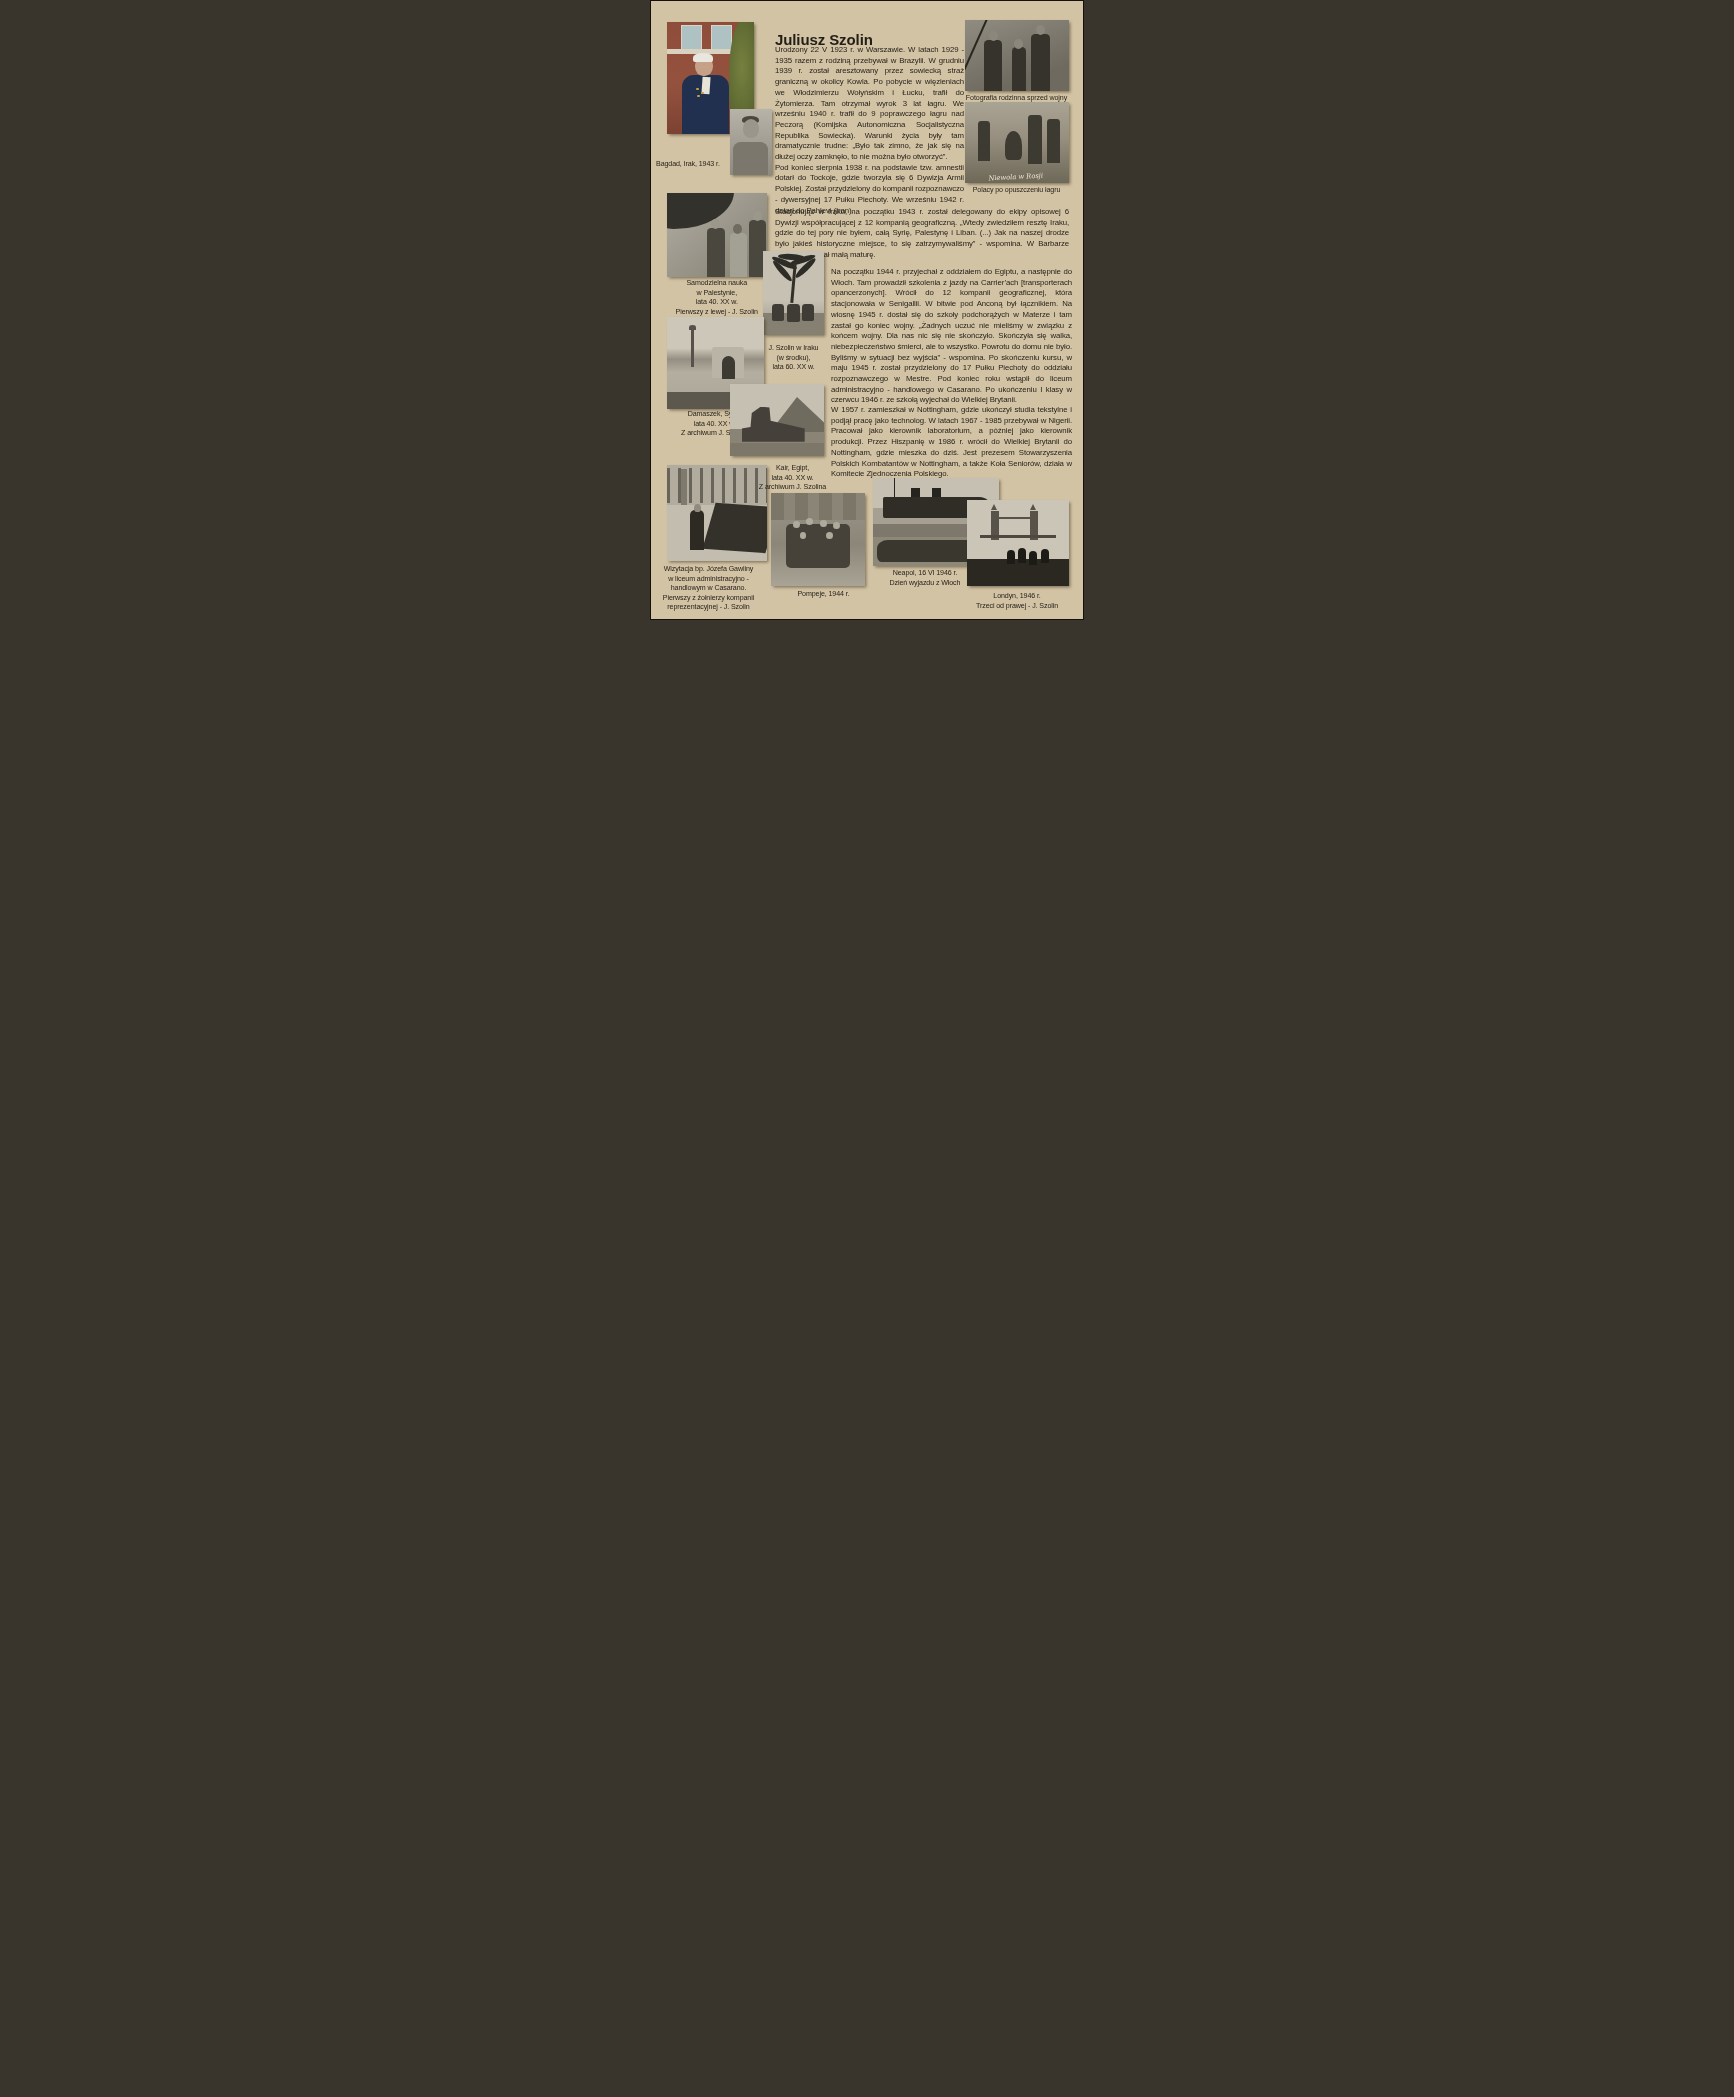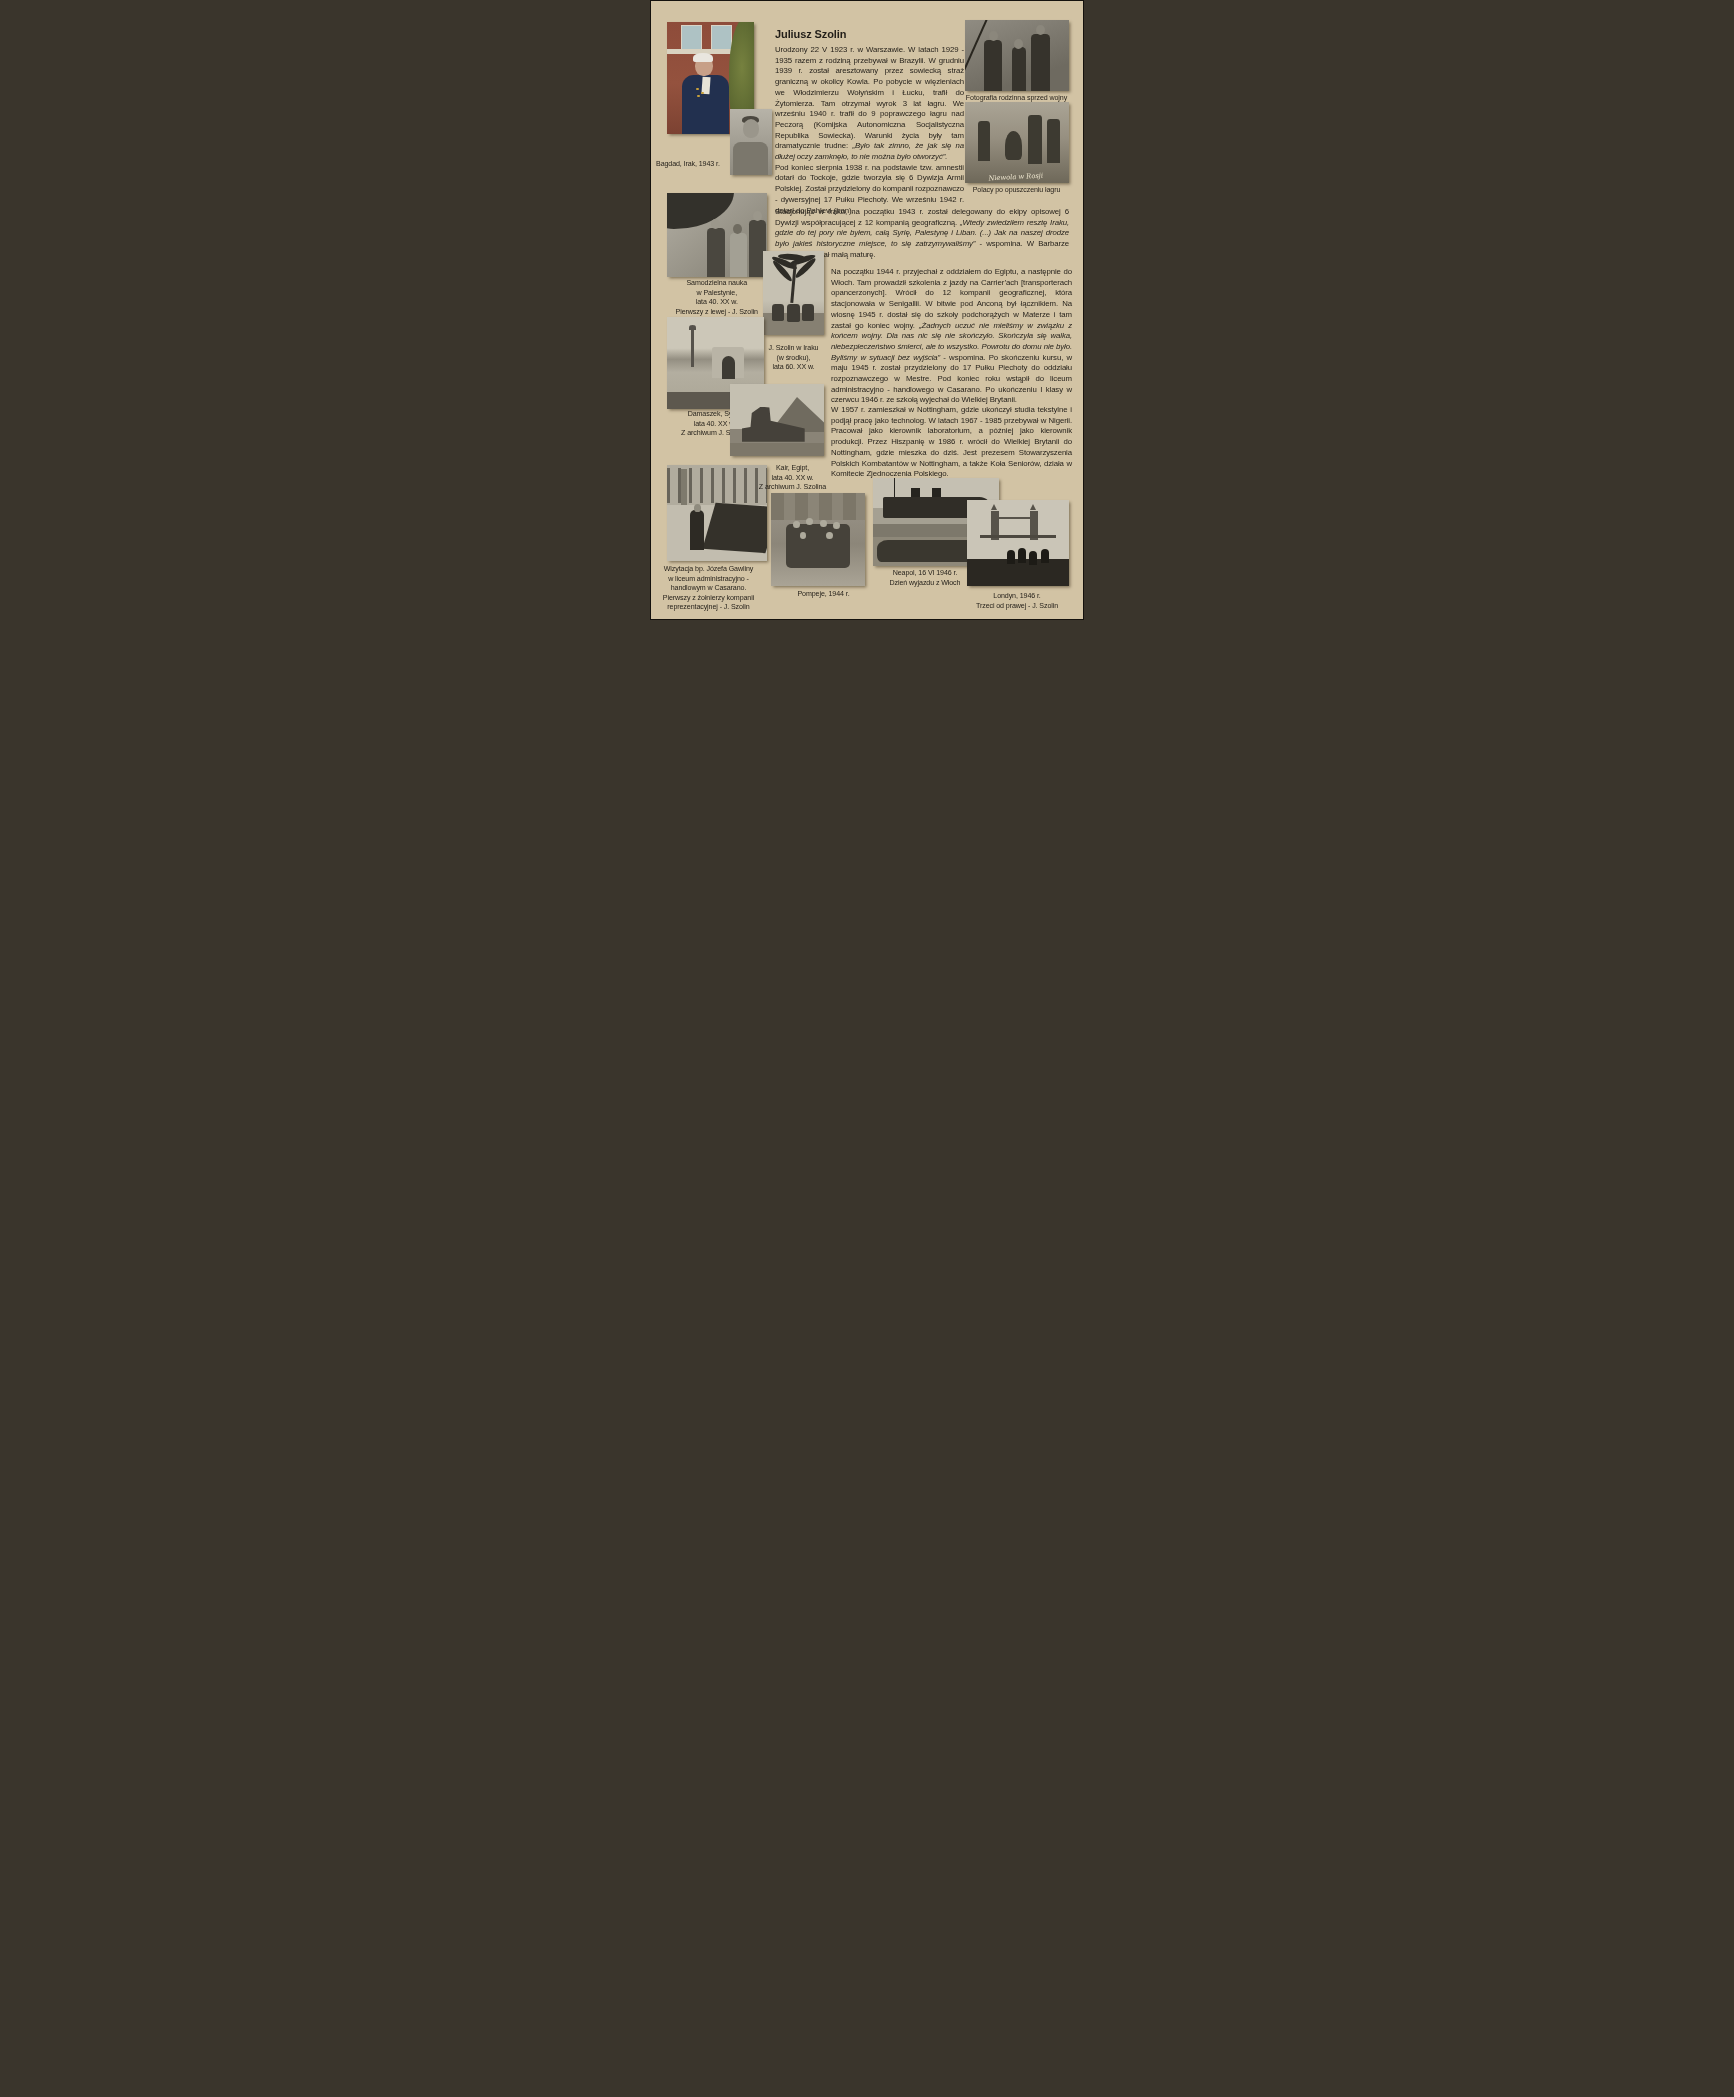--- a/index.html
+++ b/index.html
@@ -2,23 +2,23 @@
 <html style="font-size:6.7px"><head>
 <meta charset="utf-8">
 <style>
   html,body{margin:0;padding:0;background:#3a352c;}
   .page{
     position:relative;width:434px;height:620px;margin:0 auto;
     background:#d2c3a4;border:0.8px solid #14110d;box-sizing:border-box;
     font-family:"Liberation Sans",sans-serif;color:#221e18;overflow:hidden;
   }
   
-  .title{position:absolute;left:124px;top:20px;font-size:11px;font-weight:700;letter-spacing:-0.1px;}
+  .title{position:absolute;left:124px;top:20px;font-size:15px;font-weight:700;letter-spacing:-0.1px;}
   .para{position:absolute;font-size:7.8px;line-height:10.7px;text-align:justify;letter-spacing:-0.1px;}
-  .para .q{font-style:italic;}
+  .para .q{}
   #p1{left:124px;top:44px;width:189px;}
   #p2{left:124px;top:206px;width:294px;}
   #p3{left:180px;top:266px;width:241px;}
   #p4{left:180px;top:404px;width:241px;}
   .cap{
     position:absolute;font-size:7.1px;line-height:9.6px;text-align:center;
     white-space:pre-line;letter-spacing:-0.1px;
   }
   #cap-bagdad{left:3.4px;top:159px;width:67px;}
   #cap-family{left:309px;top:93px;width:113px;}

